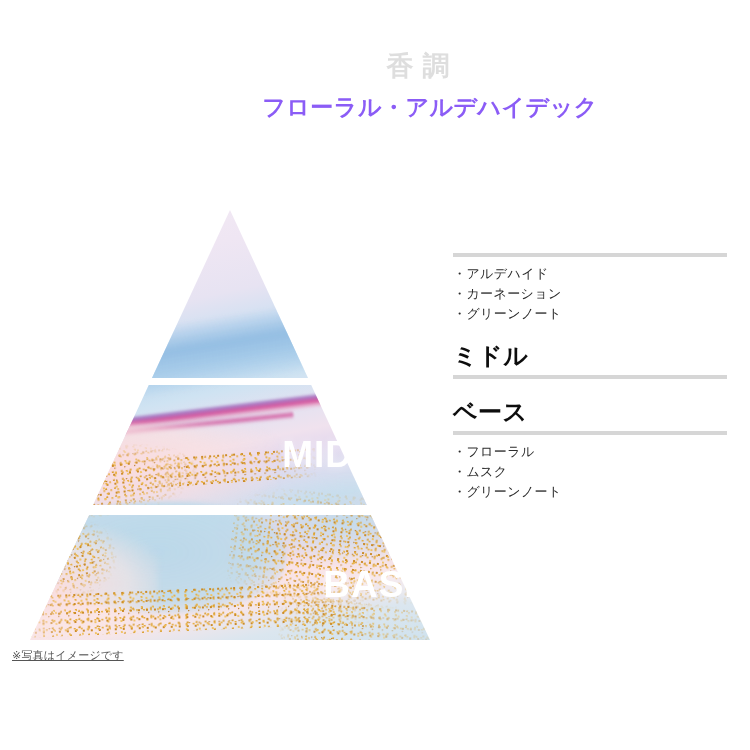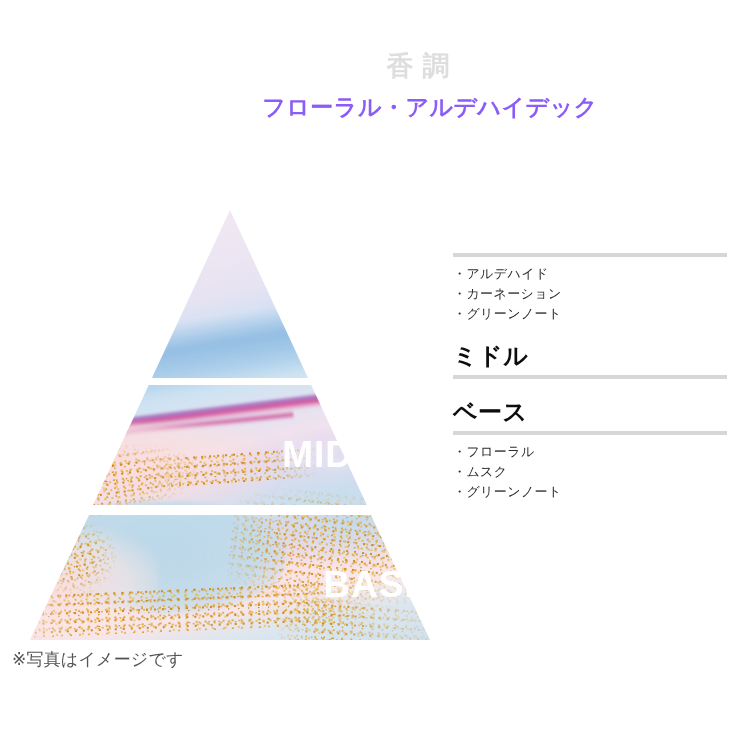--- a/index.html
+++ b/index.html
@@ -259,24 +259,25 @@
   }
   #label-top    { top: 112px; font-size: 34px; }
   #label-middle { top: 226px; font-size: 37px; }
   #label-base   { top: 356px; font-size: 37px; }
 
   
   #footnote {
     position: absolute;
     left: 12px;
     top: 648px;
-    font-size: 17px;
+    font-size: 11px;
     color: #555555;
     letter-spacing: 0.2px;
     white-space: nowrap;
+    text-decoration: underline;
   }
 
   
   #notes {
     position: absolute;
     left: 453px;
     top: 248px;
     width: 276px;
   }
   .note-group { margin-bottom: 20px; }

